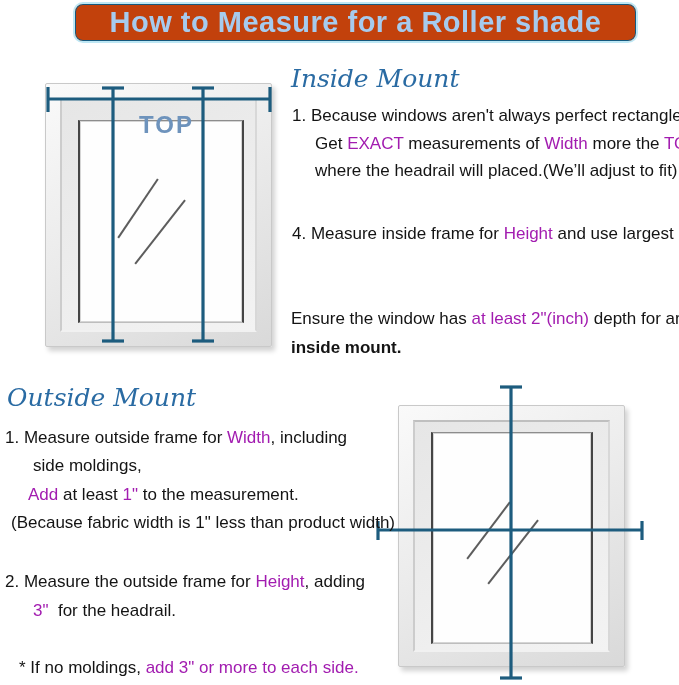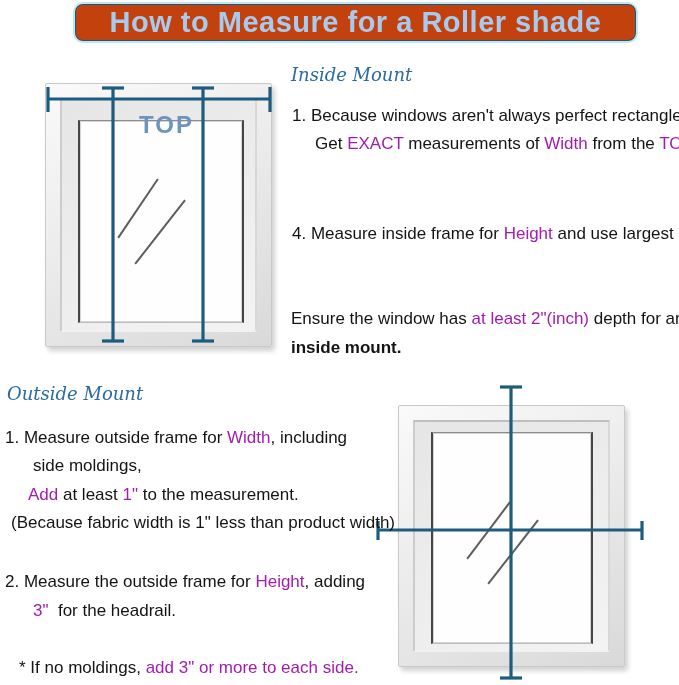--- a/index.html
+++ b/index.html
@@ -18,21 +18,21 @@
     margin-left:12px;
   }
   .title-bar span {
     color:#a6cbee; font-size:29px; font-weight:bold; letter-spacing:0.5px;
     white-space:pre;
   }
 
   
   .heading {
     position:absolute; font-family:"DejaVu Serif", serif; font-style:italic;
-    color:#2a6ba3; font-size:18px; white-space:pre;
+    color:#2a6ba3; font-size:25px; white-space:pre;
   }
   .h-inside  { left:291px; top:64px; }
   .h-outside { left:7px;  top:383px; }
 
   
   .tl { position:absolute; font-size:17px; white-space:pre; color:#141414; }
   .tl .hl { color:#a21cb0; }
 
   .in-i1-l1 { left:292px; top:106px; }
   .in-i1-l2 { left:315px; top:134px; }
@@ -140,21 +140,22 @@
     <line x1="500" y1="387" x2="522" y2="387"></line>
     <line x1="500" y1="678" x2="522" y2="678"></line>
 
     <line x1="378" y1="530" x2="642" y2="530"></line>
     <line x1="378" y1="521" x2="378" y2="540"></line>
     <line x1="642" y1="521" x2="642" y2="540"></line>
   </svg>
 
   <div class="heading h-inside">Inside Mount</div>
   <div class="tl in-i1-l1"><span>1. Because windows aren't always perfect rectangles:</span></div>
-  <div class="tl in-i1-l2"><span>Get </span><span class="hl">EXACT</span><span> measurements of </span><span class="hl">Width</span><span> from the </span><span class="hl">TOP</span></div>
+  <div class="tl in-i1-l2"><span>Get </span><span class="hl">EXACT</span><span> measurements of </span><span class="hl">Width</span><span> more the </span><span class="hl">TOP</span></div>
+  <div class="tl in-i1-l3"><span>where the headrail will placed.(We’ll adjust to fit)</span></div>
   <div class="tl in-i2-l1"><span>4. Measure inside frame for </span><span class="hl">Height</span><span> and use largest number</span></div>
   <div class="tl in-n-l1"><span>Ensure the window has </span><span class="hl">at least 2"(inch)</span><span> depth for an</span></div>
   <div class="tl in-n-l2"><span>inside mount.</span></div>
 
   <div class="heading h-outside">Outside Mount</div>
   <div class="tl out-i1-l1"><span>1. Measure outside frame for </span><span class="hl">Width</span><span>, including</span></div>
   <div class="tl out-i1-l2"><span>side moldings,</span></div>
   <div class="tl out-i1-l3"><span class="hl">Add</span><span> at least </span><span class="hl">1"</span><span> to the measurement.</span></div>
   <div class="tl out-i1-l4"><span>(Because fabric width is 1" less than product width)</span></div>
   <div class="tl out-i2-l1"><span>2. Measure the outside frame for </span><span class="hl">Height</span><span>, adding</span></div>

